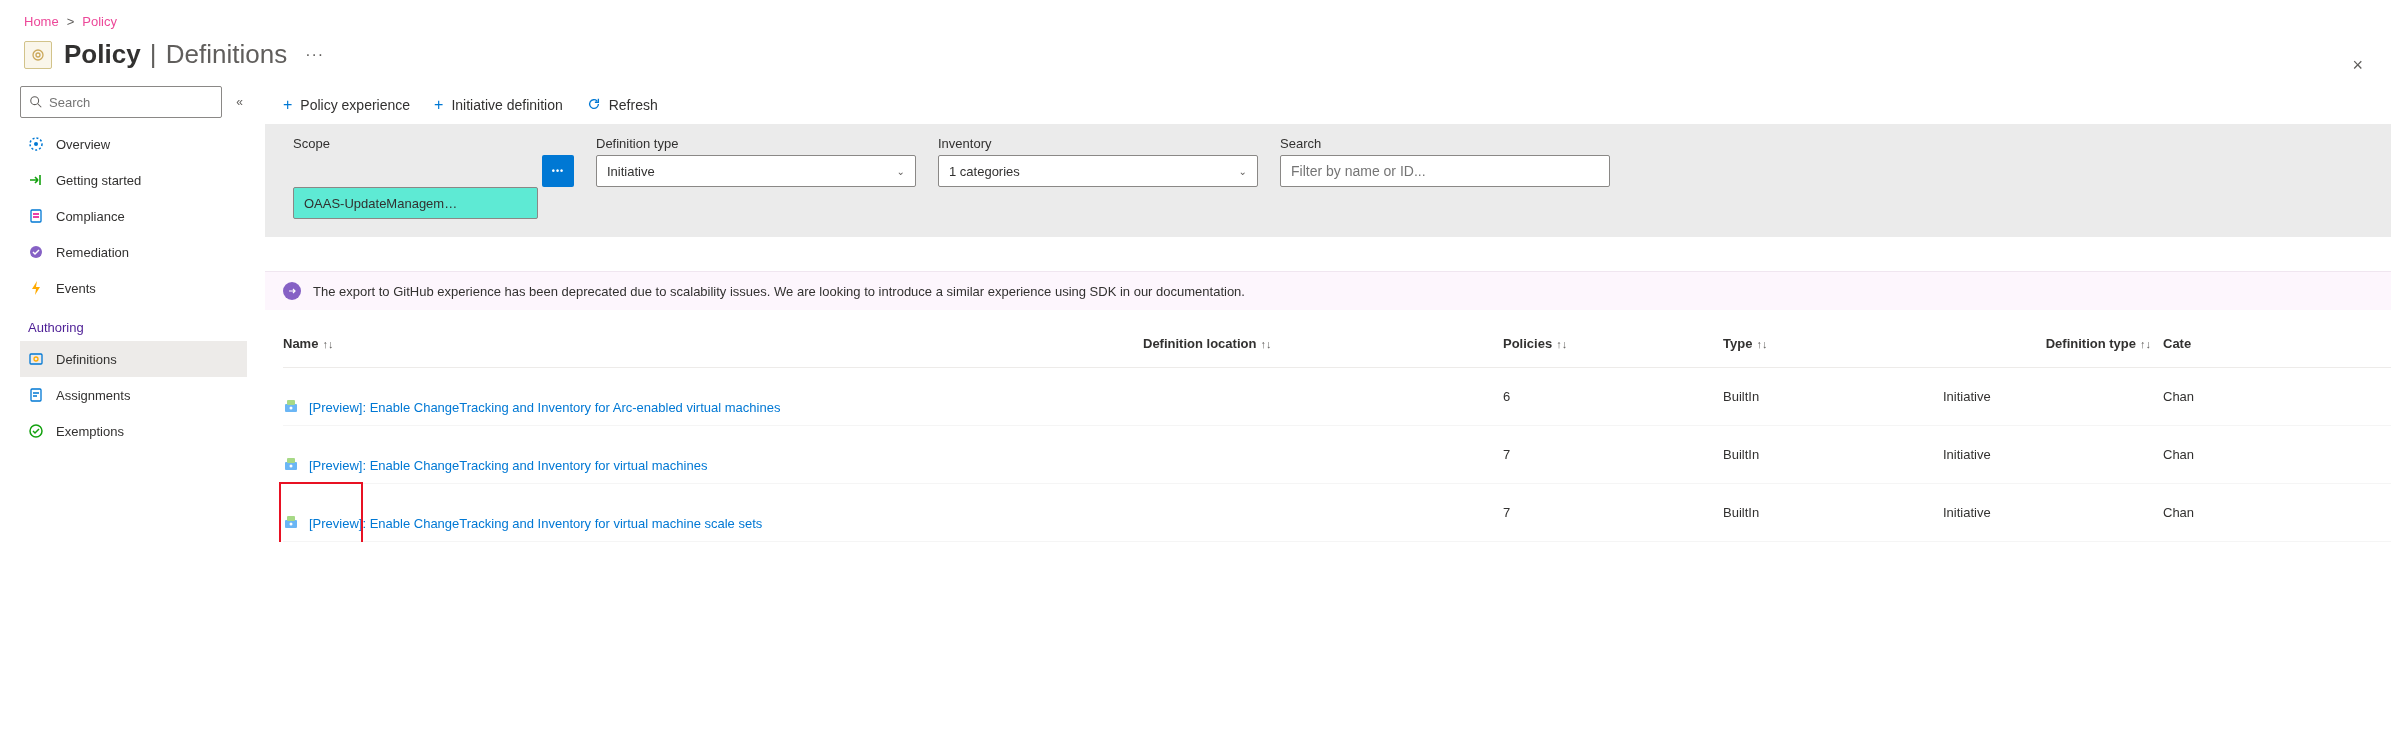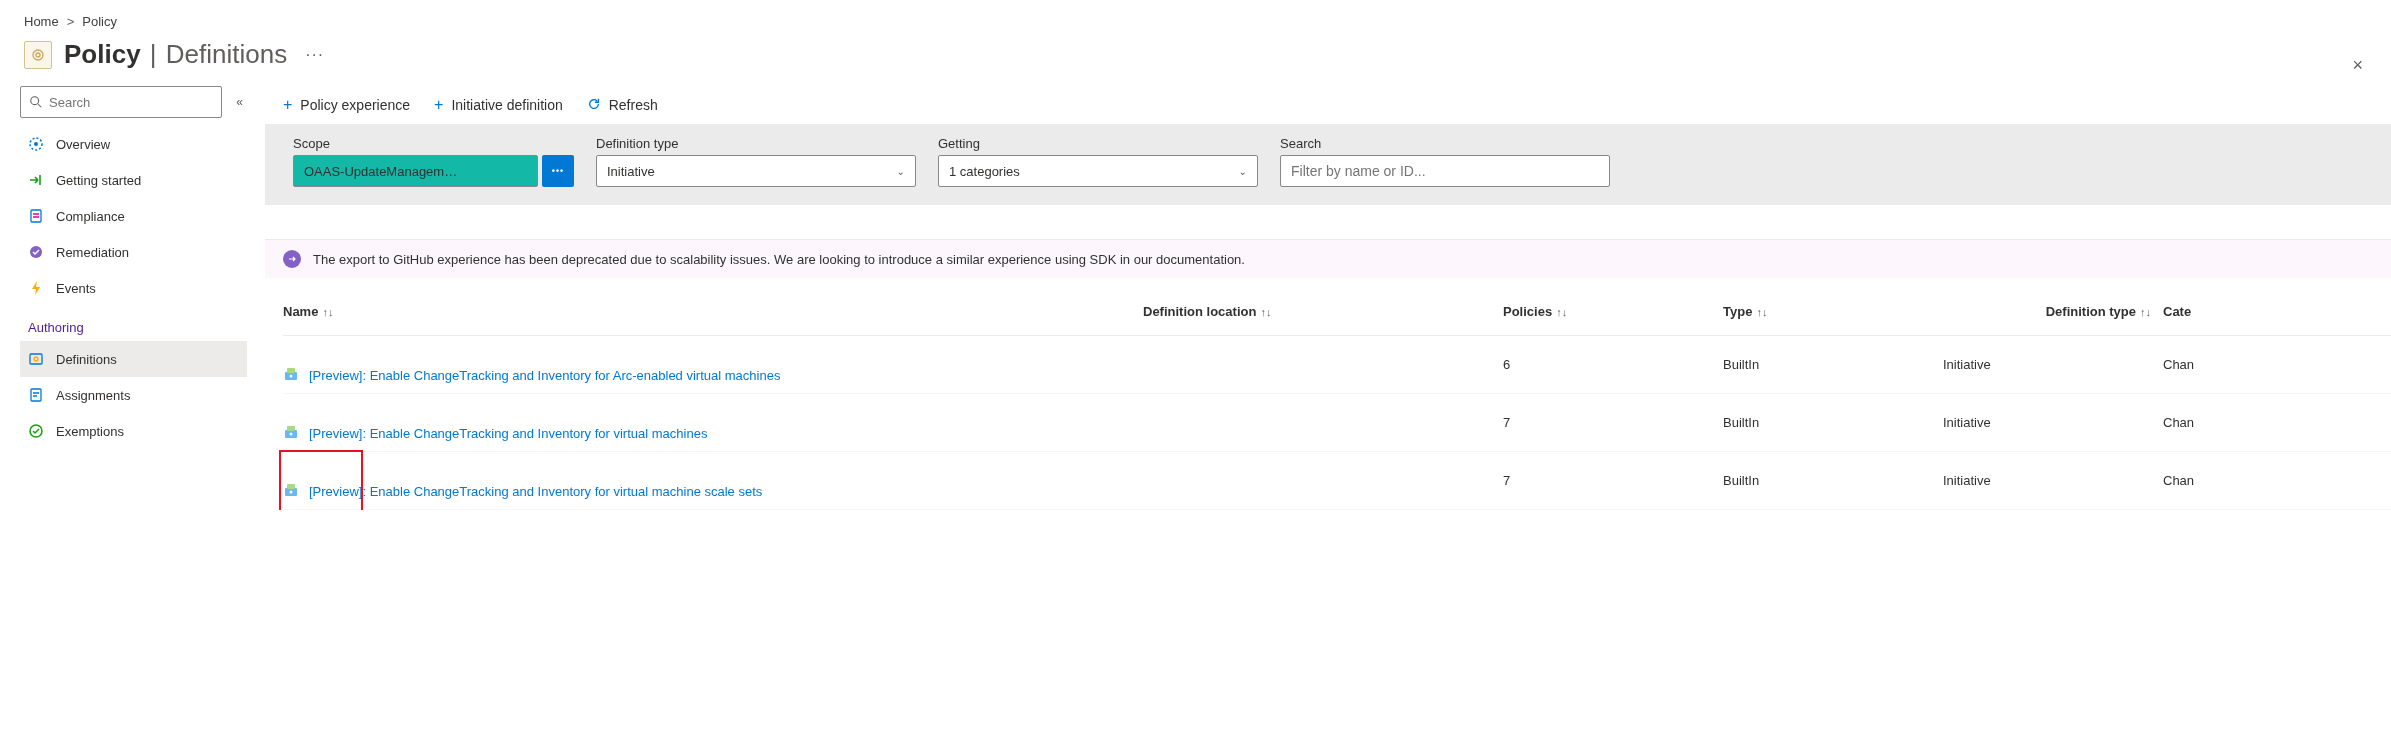--- a/index.html
+++ b/index.html
@@ -1,20 +1,20 @@
 <!DOCTYPE html>
 <html><head>
 <meta charset="utf-8">
 <style>
   * { box-sizing: border-box; margin: 0; padding: 0; }
   body { font-family: "Segoe UI", -apple-system, sans-serif; font-size: 13px; color: #323130; background: #fff; width: 2391px; }
 
   
   .breadcrumb { display: flex; align-items: center; gap: 8px; padding: 14px 24px 6px 24px; font-size: 13px; }
-  .breadcrumb .crumb { color: #404040; cursor: pointer; }
+  .breadcrumb .crumb { color: #ec4899; cursor: pointer; }
   .breadcrumb .sep { color: #605e5c; }
 
   
   .header-row { display: flex; align-items: center; padding: 4px 24px 16px 24px; position: relative; }
   .header-icon { width: 28px; height: 28px; border: 1px solid #d2c38a; border-radius: 2px; display: flex; align-items: center; justify-content: center; margin-right: 12px; background: #faf6ea; }
   .header-icon svg { width: 16px; height: 16px; }
   .header-title { font-size: 26px; font-weight: 600; color: #323130; }
   .header-title .light { font-weight: 400; color: #605e5c; }
   .header-title .pipe { font-weight: 300; color: #605e5c; margin: 0 2px; }
   .header-more { color: #605e5c; margin-left: 18px; font-size: 16px; cursor: pointer; letter-spacing: 1px; }
@@ -39,21 +39,21 @@
   .toolbar { display: flex; align-items: center; gap: 24px; padding: 10px 18px 10px 18px; }
   .tool-btn { display: flex; align-items: center; gap: 8px; color: #323130; cursor: pointer; font-size: 14px; }
   .tool-btn .plus { color: #0078d4; font-size: 16px; font-weight: 400; }
   .tool-btn .refresh-ico { color: #0078d4; }
 
   
   .filter-bar { background: #ebebeb; padding: 12px 28px 18px 28px; display: flex; gap: 22px; }
   .filter-group { display: flex; flex-direction: column; gap: 4px; }
   .filter-label { font-size: 13px; color: #323130; }
   .scope-row { display: flex; gap: 4px; }
-  .scope-box { width: 245px; height: 32px; border: 1px solid #8a8886; border-radius: 2px; background: #14b8a6; padding: 0 10px; display: flex; align-items: center; font-size: 13px; }
+  .scope-box { width: 245px; height: 32px; border: 1px solid #8a8886; border-radius: 2px; background: #5eead4; padding: 0 10px; display: flex; align-items: center; font-size: 13px; margin-top: 32px; }
   .scope-btn { width: 32px; height: 32px; background: #0078d4; color: #fff; border-radius: 2px; display: flex; align-items: center; justify-content: center; font-weight: 700; cursor: pointer; letter-spacing: 1px; font-size: 9px; }
   .dropdown { height: 32px; border: 1px solid #8a8886; border-radius: 2px; background: #fff; padding: 0 10px; display: flex; align-items: center; justify-content: space-between; font-size: 13px; cursor: pointer; }
   .dropdown .chev { color: #605e5c; font-size: 10px; }
   .dd-def { width: 320px; }
   .dd-cat { width: 320px; }
   .search-filter { width: 330px; height: 32px; border: 1px solid #8a8886; border-radius: 2px; padding: 9px 10px; font-size: 14px; font-family: inherit; outline: none; }
 
   
   .notice { background: #fdf6fd; border-top: 1px solid #f0e6f0; display: flex; align-items: center; gap: 12px; padding: 10px 18px; margin-top: 34px; font-size: 13px; color: #323130; }
   .notice-ico { width: 18px; height: 18px; background: #8661c5; border-radius: 50%; display: flex; align-items: center; justify-content: center; flex-shrink: 0; }
@@ -216,21 +216,21 @@
         </div>
       </div>
       <div class="filter-group">
         <span class="filter-label">Definition type</span>
         <div class="dropdown dd-def">
           <span>Initiative</span>
           <span class="chev">⌄</span>
         </div>
       </div>
       <div class="filter-group">
-        <span class="filter-label">Getting</span>
+        <span class="filter-label">Inventory</span>
         <div class="dropdown dd-cat">
           <span>1 categories</span>
           <span class="chev">⌄</span>
         </div>
       </div>
       <div class="filter-group">
         <span class="filter-label">Search</span>
         <input class="search-filter" type="text" placeholder="Filter by name or ID..." style="">
       </div>
     </div>

